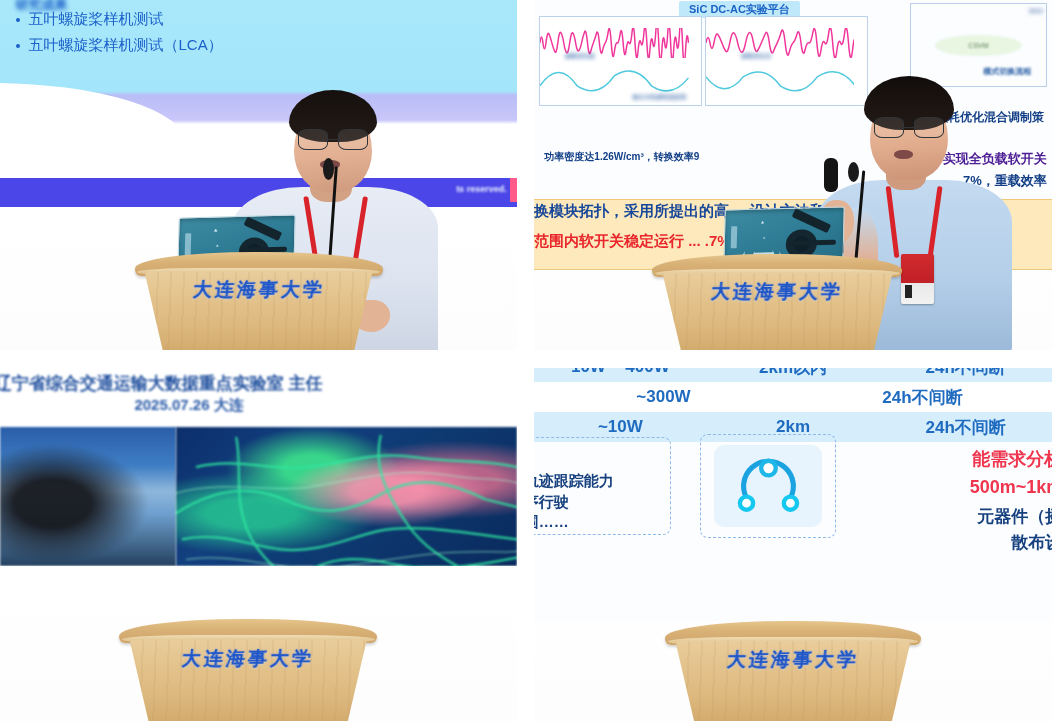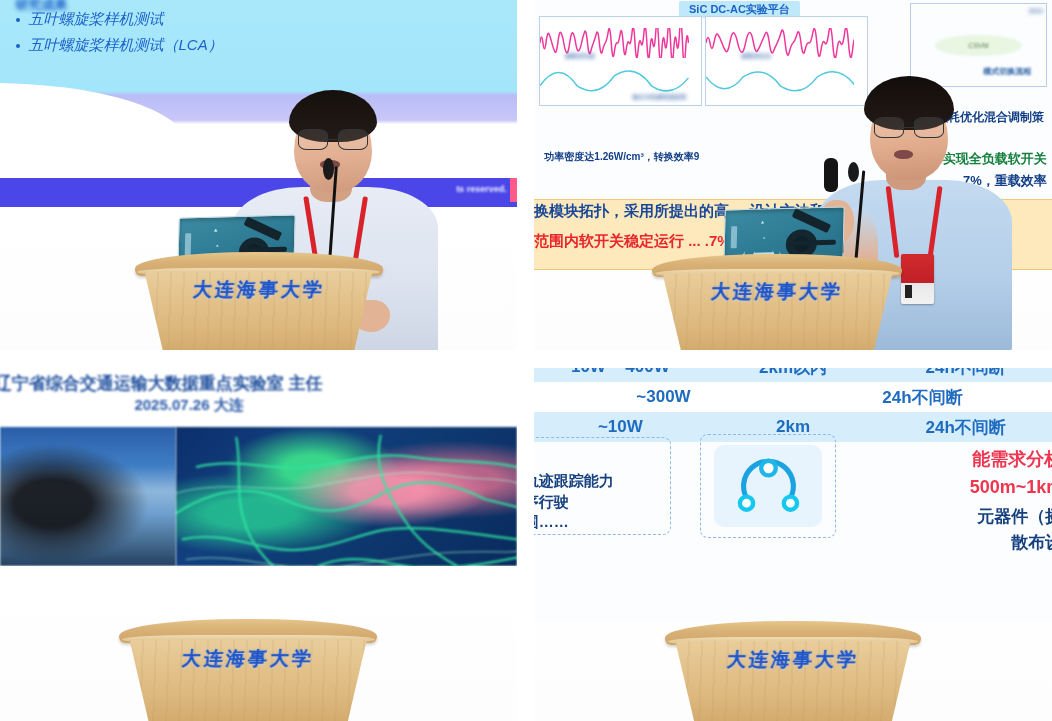--- a/index.html
+++ b/index.html
@@ -117,21 +117,21 @@
   .p2screen{left:0;top:0;right:0;height:78%;background:#fcfdff;}
   .p2title{position:absolute;left:28%;top:0.4%;padding:1px 10px;background:#bfe9fb;color:#1b63c4;font-size:11px;font-weight:700;border-radius:2px;}
   .wavebox{position:absolute;border:1px solid #bcd2ea;background:#fff;overflow:hidden;}
   .wave-pink{position:absolute;left:0;right:0;top:12%;height:34%;}
   .wave-cyan{position:absolute;left:0;right:0;top:56%;height:34%;}
   .p2right{position:absolute;right:1%;top:1%;width:26%;height:30%;border:1px solid #b9cde8;background:#fbfdff;}
   .csvm{position:absolute;left:18%;top:38%;width:64%;height:26%;border-radius:50%;background:#e8f6e2;
     display:flex;align-items:center;justify-content:center;color:#5a7a52;font-size:7px;}
   .p2band{position:absolute;left:0;right:0;background:#fde9bb;border-top:1px solid #f0c879;border-bottom:1px solid #f0c879;}
   .p2l1{position:absolute;color:#123f86;}
-  .hlred{color:#15803d;margin-left:31px;}
+  .hlred{color:#4c1d95;margin-left:31px;}
   .hlora{color:#e8262c;}
 
   
   .p3screen{left:0;top:0;right:0;height:56%;background:#ffffff;}
   .p3head{position:absolute;left:0;right:0;top:0;height:30%;background:#fff;}
   .p3imgs{position:absolute;left:0;right:0;top:30%;bottom:0;display:flex;}
   .p3a{width:34%;height:100%;background:
       radial-gradient(ellipse at 30% 55%,rgba(20,20,24,.92) 0 22%,rgba(20,20,24,0) 55%),
       linear-gradient(180deg,#2a5ea8 0%,#3f7ec4 28%,#8fb7dc 46%,#6fa0cf 62%,#24415f 100%);}
   .p3b{flex:1;height:100%;background:
@@ -160,21 +160,21 @@
 <div class="grid">
 
   <div class="panel">
     <div class="wall"></div>
 
     <div class="screen p1screen">
       <div class="p1curve"></div>
 
       <div class="stxt blurC" style="left:3%;top:-2%;font-size:13px;color:#1b60c9;">研究成果</div>
 
-      <div class="p1bullets blurA" style="top:5%;font-size:15px;font-style:italic;">
+      <div class="p1bullets blurA" style="top:5%;font-size:15px;">
         <div class="row">
           <span class="dot"></span>
           <span>五叶螺旋桨样机测试</span>
         </div>
         <div class="row">
           <span class="dot"></span>
           <span>五叶螺旋桨样机测试（LCA）</span>
         </div>
       </div>
 

